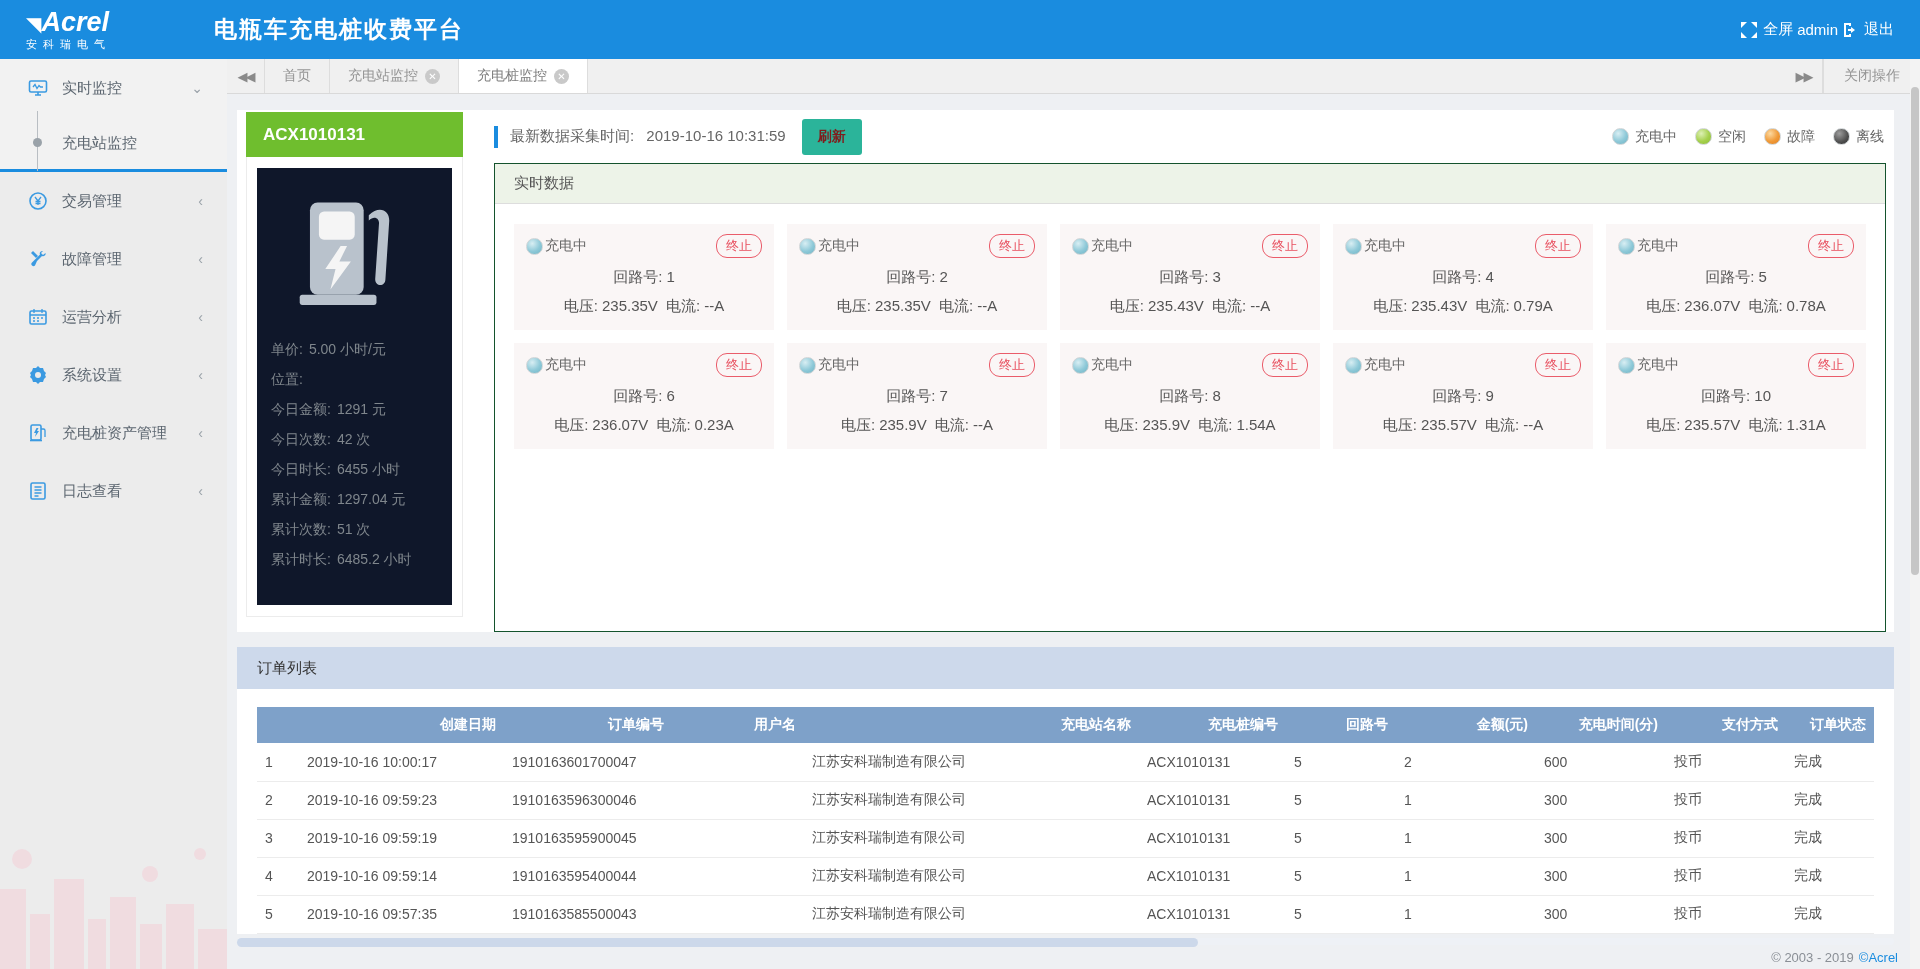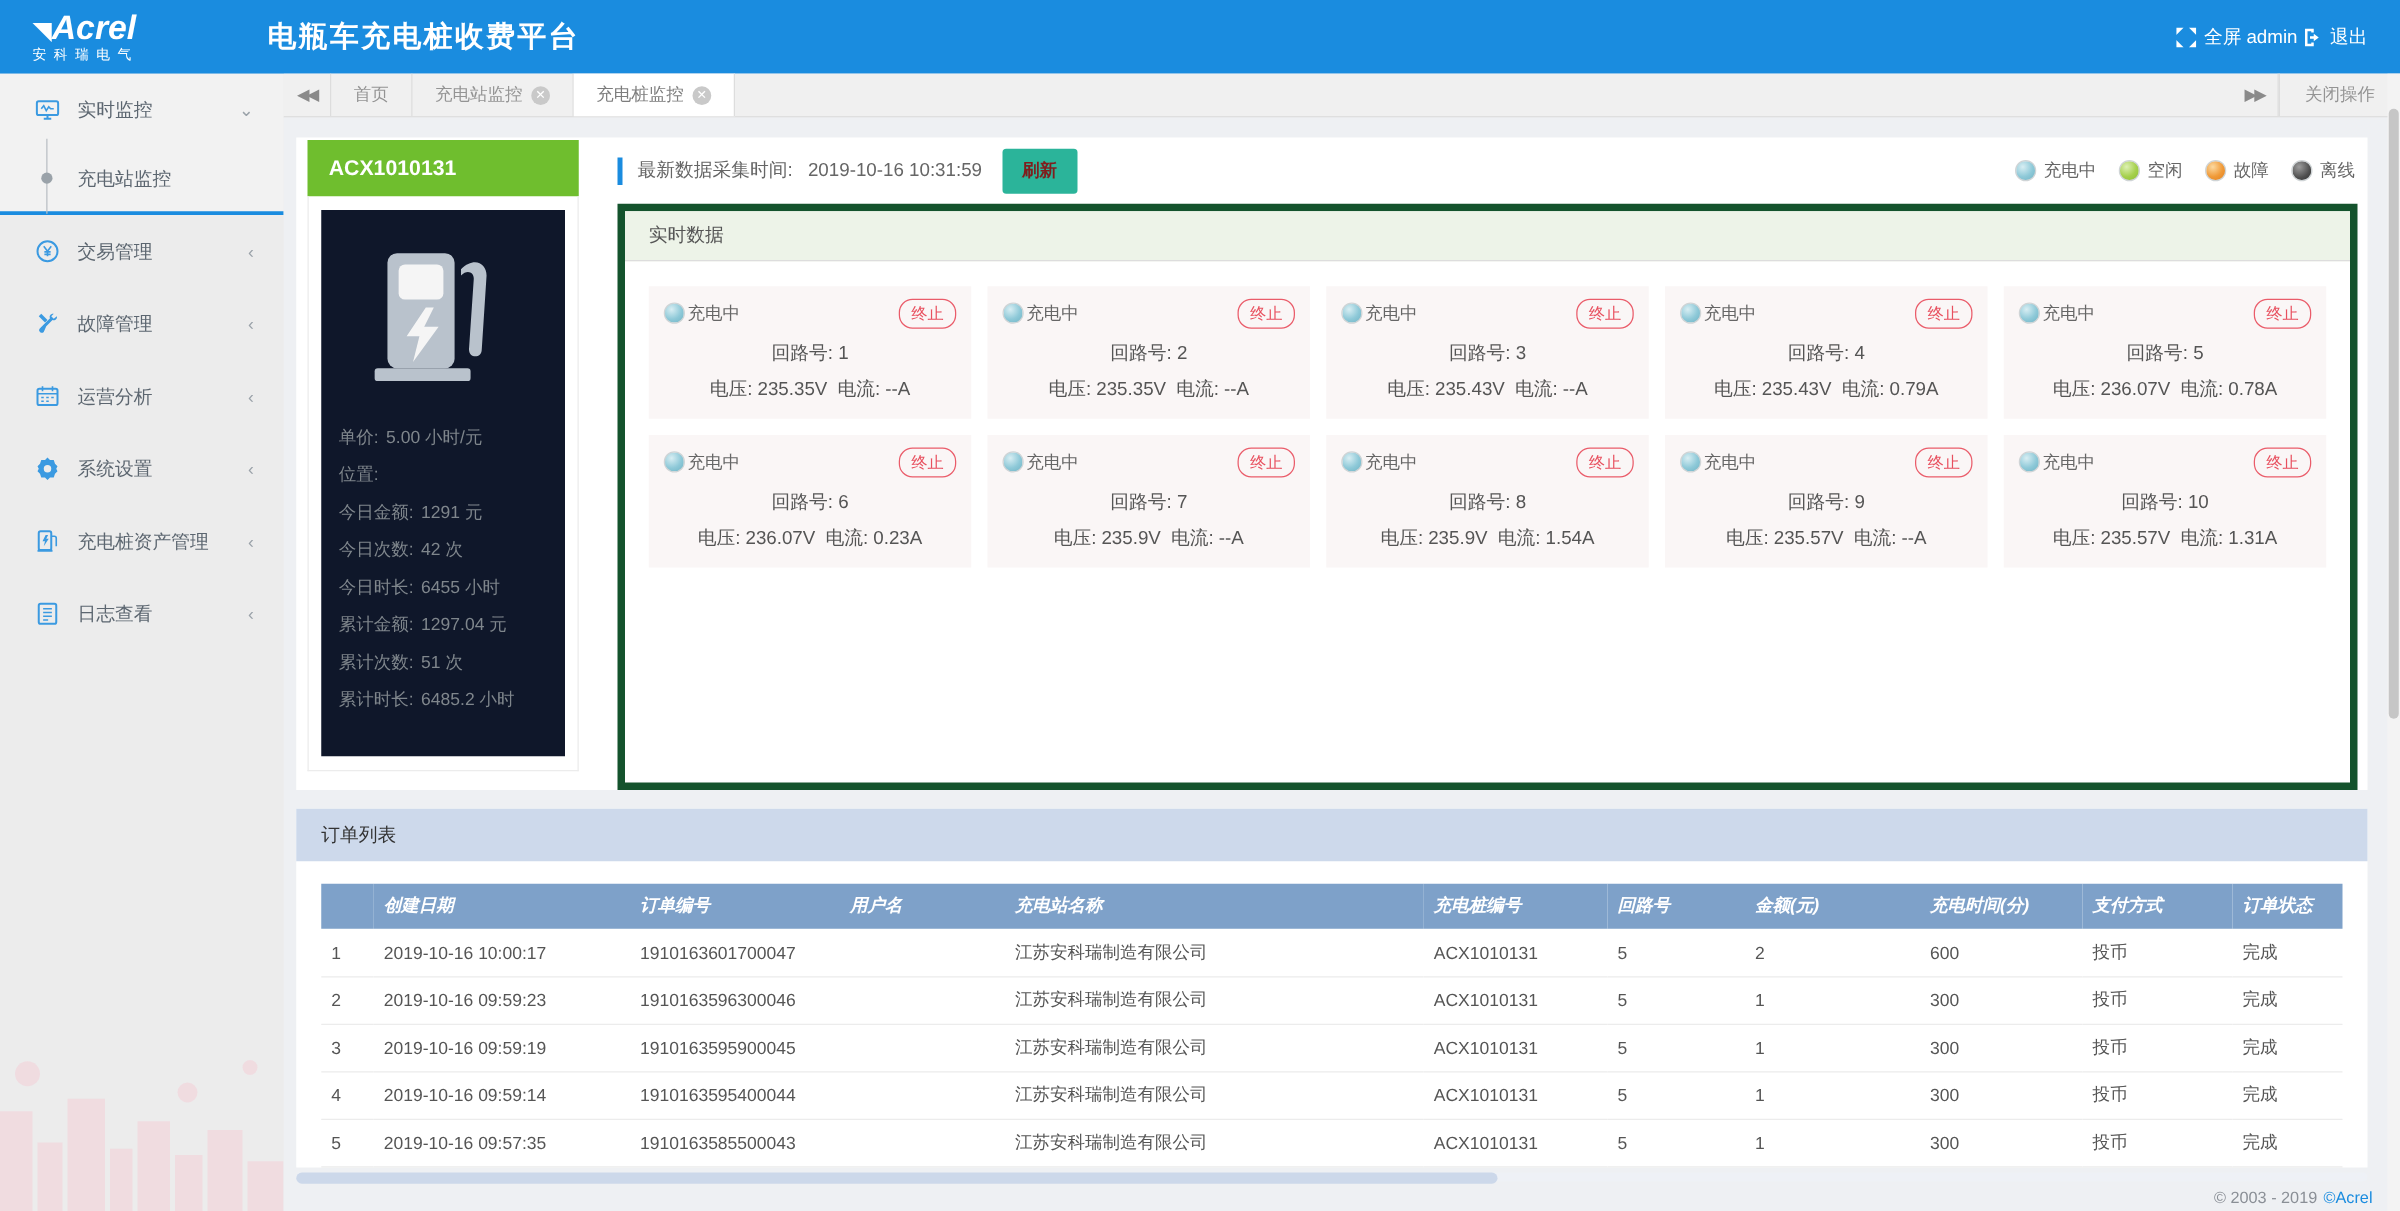--- a/index.html
+++ b/index.html
@@ -63,37 +63,37 @@
   .collect .time { margin-left:8px; }
   .refresh-btn { margin-left:16px; background:#2bb49a; color:#7f1d1d; border:none; border-radius:3px; font-size:14px; padding:9px 16px; cursor:pointer;font-weight:bold; }
   .legend { position:absolute; right:2px; display:flex; align-items:center; gap:18px; font-size:14px; color:#666; }
   .leg { display:flex; align-items:center; gap:6px; }
   .dot { width:17px; height:17px; border-radius:50%; border:1px solid #cfd4d6; flex:none; }
   .dot-charging { background:radial-gradient(circle at 35% 30%, #d8eef3, #8ec9d8 55%, #6fb3c4); }
   .dot-idle { background:radial-gradient(circle at 35% 30%, #ddf0b4, #a5d04c 55%, #8cbe35); }
   .dot-fault { background:radial-gradient(circle at 35% 30%, #fcd9a0, #f09a38 55%, #e2801d); }
   .dot-offline { background:radial-gradient(circle at 35% 30%, #9d9d9d, #4f4f4f 60%, #303030); }
 
-  .rt-box { border:6px solid #14532d; height:552px; }
+  .rt-box { border:1px solid #14532d; height:552px; }
   .rt-head { height:40px; background:#edf3e8; border-bottom:1px solid #ddd; display:flex; align-items:center; padding-left:19px; font-size:15px; color:#555; }
   .rt-grid { padding:20px 19px; display:grid; grid-template-columns:repeat(5,1fr); gap:13px; }
   .rt-card { background:#faf6f6; padding:10px 12px 14px; }
   .rt-top { display:flex; align-items:center; }
   .rt-status { font-size:14px; color:#666; margin-left:2px; }
   .stop-btn { margin-left:auto; background:transparent; border:1px solid #ea5c6a; color:#e8505f; border-radius:11px; font-size:13px; padding:2px 9px; cursor:pointer; }
   .rt-circuit { text-align:center; font-size:15px; color:#555; margin-top:10px; }
   .rt-vals { text-align:center; font-size:15px; color:#555; margin-top:10px; white-space:nowrap; }
   .rt-vals span { margin:0 2px; }
 
   
   .panelB { margin:15px 26px 0 10px; background:#fff; }
   .orders-head { height:42px; background:#cdd9eb; display:flex; align-items:center; padding-left:20px; font-size:15px; color:#333; }
   .orders-body { padding:18px 20px 0; }
   table { width:100%; border-collapse:collapse; table-layout:fixed; }
-  thead th { background:#7ea1c9; color:#fff; font-size:14px; font-weight:bold; text-align:left; height:36px; padding:0 8px;font-style:italic; }
+  thead th { background:#7ea1c9; color:#fff; font-size:14px; font-weight:bold; text-align:right; height:36px; padding:0 8px; }
   tbody td { font-size:14px; color:#555; height:38px; padding:0 8px; border-bottom:1px solid #ececec; background:#fff; white-space:nowrap; overflow:hidden; }
   col.c-seq{width:42px} col.c-date{width:205px} col.c-order{width:168px} col.c-user{width:132px}
   col.c-station{width:335px} col.c-pile{width:147px} col.c-circ{width:110px} col.c-amt{width:140px}
   col.c-min{width:130px} col.c-pay{width:120px} col.c-status{width:auto}
 
   .hscroll { margin:4px 26px 0 10px; height:9px; background:#eef1f6; border-radius:5px; position:relative; }
   .hscroll-thumb { position:absolute; left:0; top:0; height:9px; width:58%; background:#ccd8ea; border-radius:5px; }
 
   .footer { height:30px; display:flex; align-items:center; justify-content:flex-end; padding-right:22px; font-size:13px; color:#8a8f96; gap:5px; }
   .footer .brand { color:#1a8cdf; }

